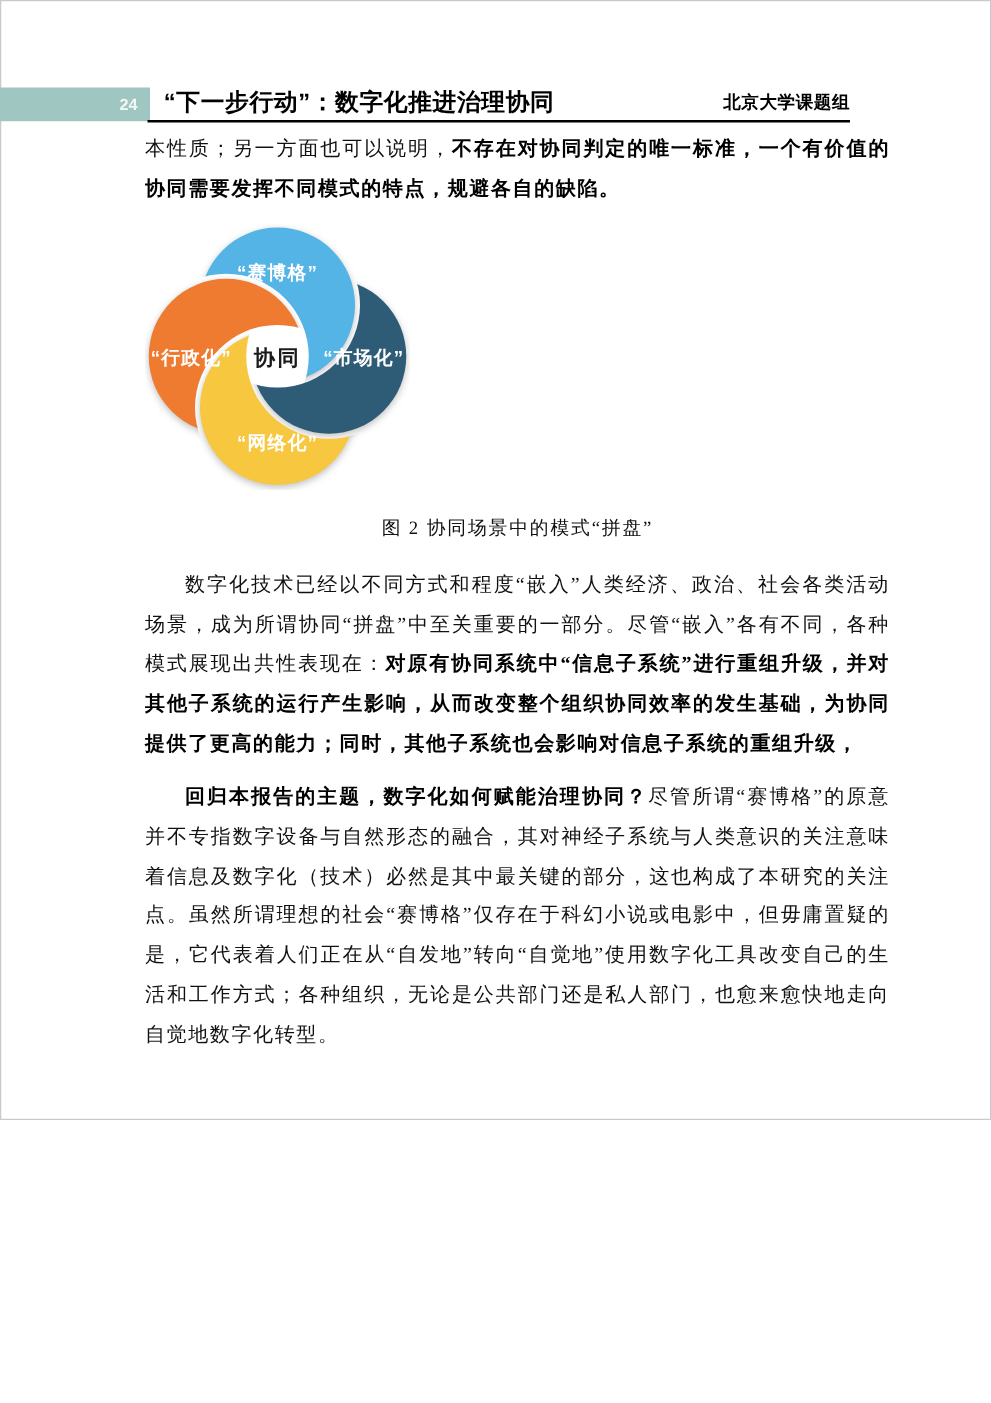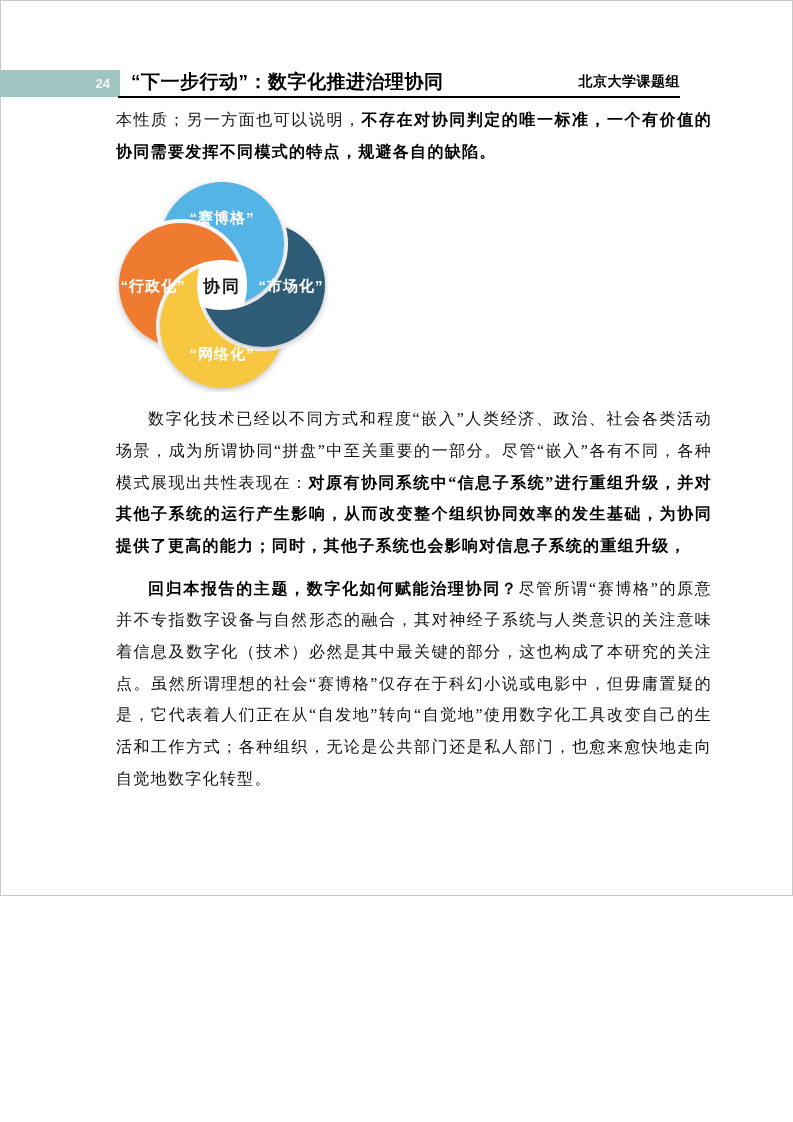--- a/index.html
+++ b/index.html
@@ -113,20 +113,21 @@
         <circle class="petal" cx="0" cy="41" r="62" mask="url(#mB)" fill="#f7c73f"></circle>
         <circle class="petal" cx="-41" cy="0" r="62" mask="url(#mL)" fill="#ee7b2f"></circle>
         <text class="petal-label" x="0" y="-62" text-anchor="middle">“赛博格”</text>
         <text class="petal-label" x="69" y="6" text-anchor="middle">“市场化”</text>
         <text class="petal-label" x="0" y="74" text-anchor="middle">“网络化”</text>
         <text class="petal-label" x="-69" y="6" text-anchor="middle">“行政化”</text>
         <text class="center-label" x="0" y="7" text-anchor="middle">协同</text>
       </svg>
     </div>
 
+    <div class="caption">图 2  协同场景中的模式“拼盘”</div>
 
     <p class="para"><span class="r">数字化技术已经以不同方式和程度“嵌入”人类经济、政治、社会各类活动场景，成为所谓协同“拼盘”中至关重要的一部分。尽管“嵌入”各有不同，各种模式展现出共性表现在：</span><span class="b">对原有协同系统中“信息子系统”进行重组升级，并对其他子系统的运行产生影响，从而改变整个组织协同效率的发生基础，为协同提供了更高的能力；同时，其他子系统也会影响对信息子系统的重组升级，</span></p>
 
     <p class="para"><span class="b">回归本报告的主题，数字化如何赋能治理协同？</span><span class="r">尽管所谓“赛博格”的原意并不专指数字设备与自然形态的融合，其对神经子系统与人类意识的关注意味着信息及数字化（技术）必然是其中最关键的部分，这也构成了本研究的关注点。虽然所谓理想的社会“赛博格”仅存在于科幻小说或电影中，但毋庸置疑的是，它代表着人们正在从“自发地”转向“自觉地”使用数字化工具改变自己的生活和工作方式；各种组织，无论是公共部门还是私人部门，也愈来愈快地走向自觉地数字化转型。</span></p>
 
   </div>
 
   <div class="footer">
     <span>24</span>
   </div>

